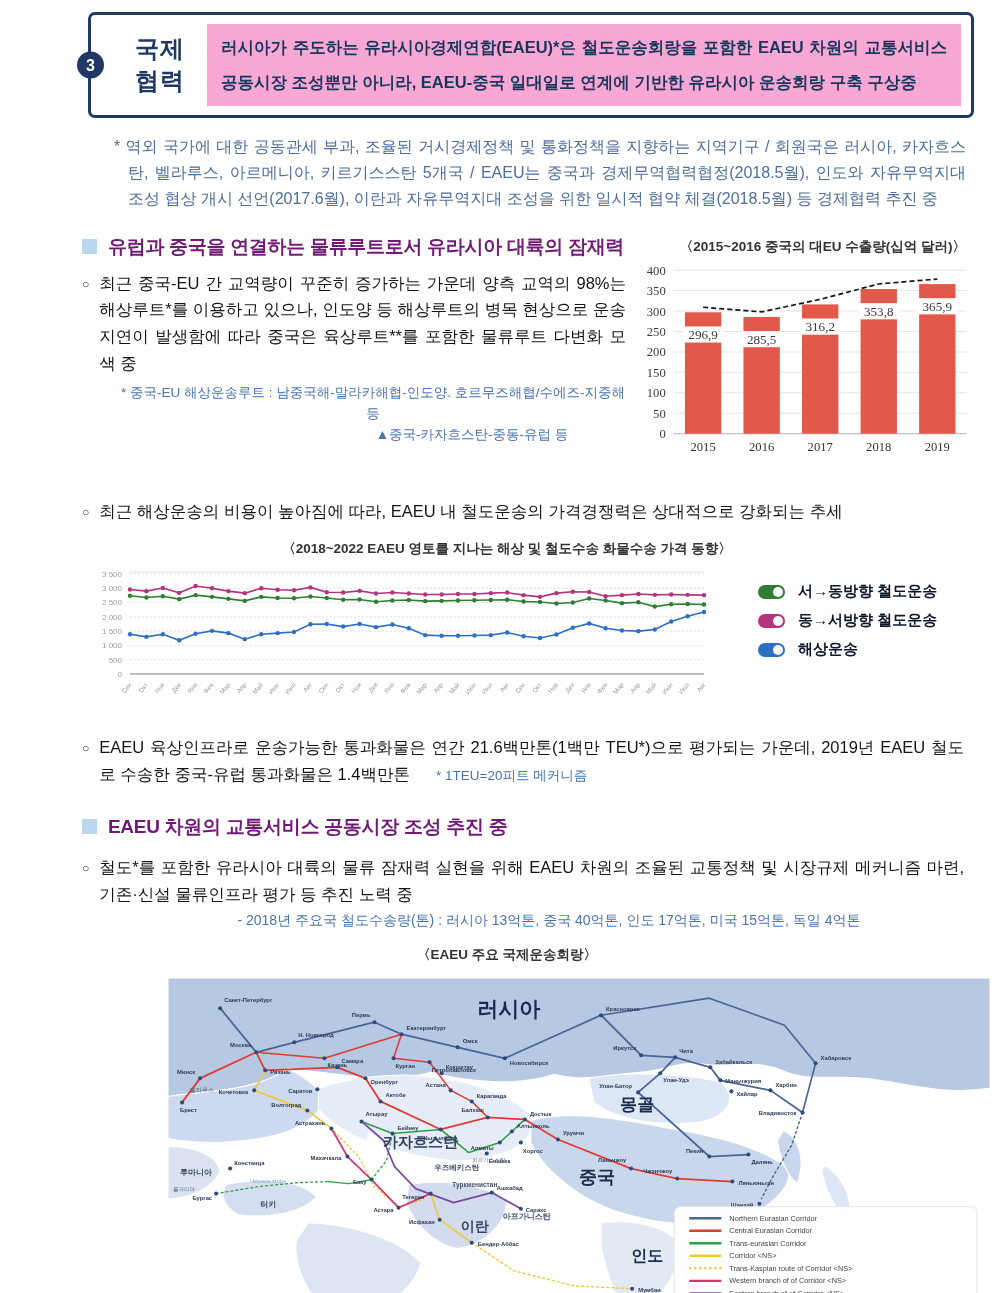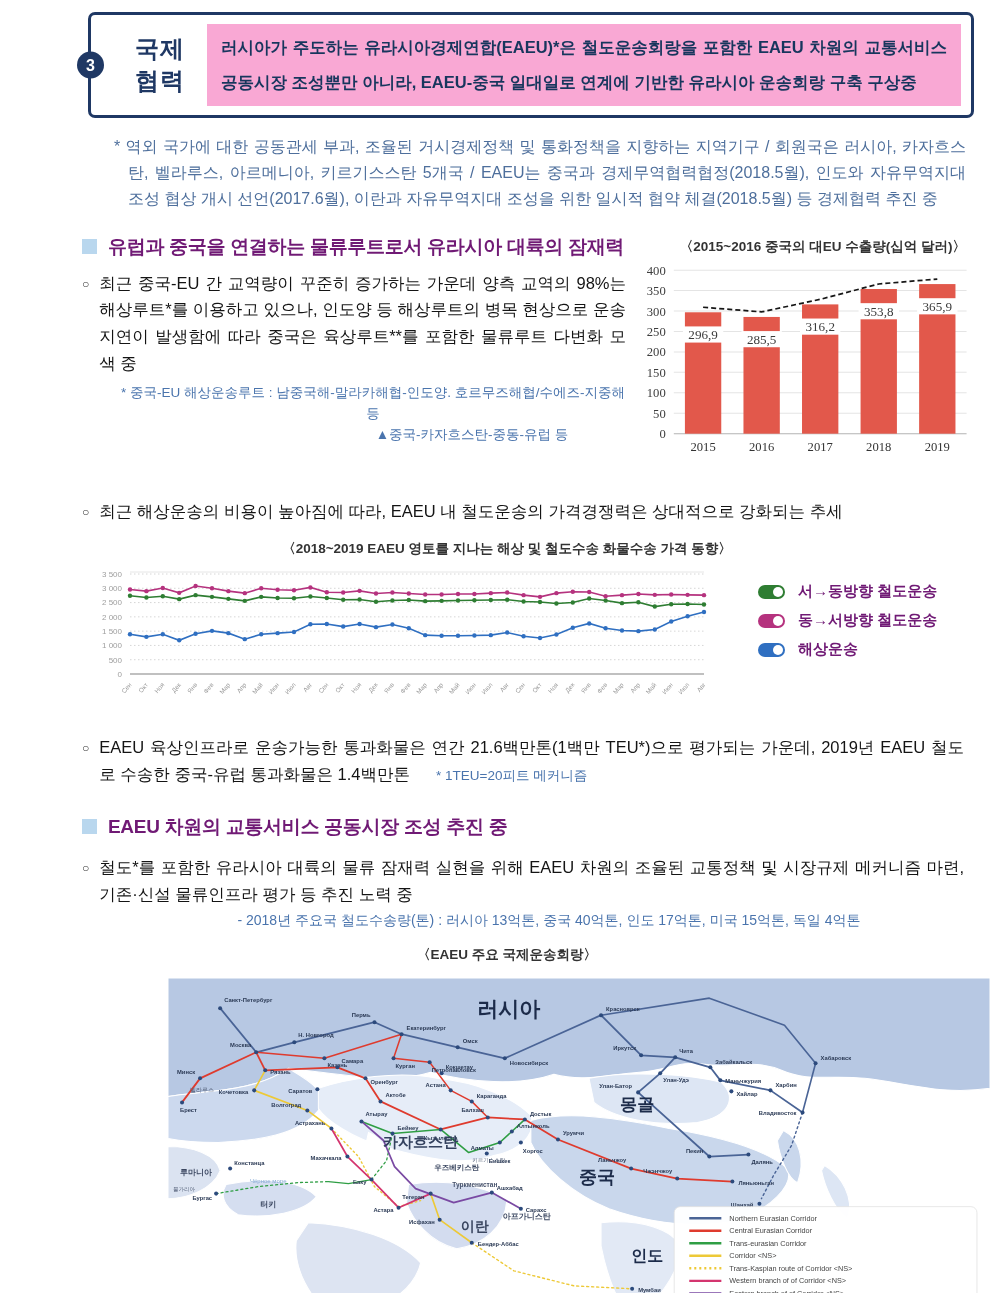--- a/index.html
+++ b/index.html
@@ -36,21 +36,21 @@
   .row1 .col-chart { margin-left:auto; margin-right:0; width:348px; margin-top:-14px; }
 
   .bullet.wide { margin:26px 10px 0 42px; }
   .chart-caption { text-align:center; font-size:13.5px; font-weight:600; color:#333; margin-top:16px; }
 
   .linechart-row { display:flex; margin:8px 0 0 34px; }
   #line-legend { margin-left:44px; padding-top:16px; }
   .lg-item { display:flex; align-items:center; margin-bottom:10px; }
   .lg-pill { width:27px; height:14px; border-radius:8px; position:relative; margin-right:13px; flex:0 0 auto; }
   .lg-pill .dot { position:absolute; right:2px; top:2px; width:10px; height:10px; border-radius:50%; background:#fff; }
-  .lg-label { font-size:15px; font-weight:700; color:#701a75; white-space:nowrap; }
+  .lg-label { font-size:15px; font-weight:700; color:#0f172a; white-space:nowrap; }
 
   .sec2-fn1 { margin:6px 0 0 76px; }
   .sec2-fn2 { margin:3px 0 0 84px; }
 
   .map-wrap { margin:6px 0 0 128px; width:822px; }
   svg text { user-select:none; }
 </style>
 </head>
 <body>
 
@@ -129,21 +129,21 @@
           <polyline points="75,50.75550000000001 133,55.3725 191,42.93899999999999 249,27.710999999999984 307,22.81050000000002" fill="none" stroke="#161616" stroke-width="1.7" stroke-dasharray="5 3"></polyline>
         </svg>
     </div>
   </div>
 
   <div class="bullet wide">
     <span class="o">○</span>
     <span>최근 해상운송의 비용이 높아짐에 따라, EAEU 내 철도운송의 가격경쟁력은 상대적으로 강화되는 추세</span>
   </div>
 
-  <div class="chart-caption">〈2018~2019 EAEU 영토를 지나는 해상 및 철도수송 화물수송 가격 동향〉</div>
+  <div class="chart-caption">〈2018~2022 EAEU 영토를 지나는 해상 및 철도수송 화물수송 가격 동향〉</div>
   <div class="linechart-row">
     <svg id="linechart" width="640" height="150" viewBox="0 0 640 150">
         <line x1="56" y1="6" x2="630" y2="6" stroke="#e6e6e6" stroke-width="1"></line>
         <line x1="56" y1="108" x2="630" y2="108" stroke="#ababab" stroke-width="1.6"></line>
         <text x="48" y="110.8" text-anchor="end" font-size="8" font-family="&quot;Liberation Sans&quot;,&quot;DejaVu Sans&quot;,sans-serif" fill="#9e9e9e">0</text>
         <line x1="56" y1="93.71428571428572" x2="630" y2="93.71428571428572" stroke="#cccccc" stroke-width="0.8" stroke-dasharray="1.5 2.5"></line>
         <text x="48" y="96.51428571428572" text-anchor="end" font-size="8" font-family="&quot;Liberation Sans&quot;,&quot;DejaVu Sans&quot;,sans-serif" fill="#9e9e9e">500</text>
         <line x1="56" y1="79.42857142857143" x2="630" y2="79.42857142857143" stroke="#cccccc" stroke-width="0.8" stroke-dasharray="1.5 2.5"></line>
         <text x="48" y="82.22857142857143" text-anchor="end" font-size="8" font-family="&quot;Liberation Sans&quot;,&quot;DejaVu Sans&quot;,sans-serif" fill="#9e9e9e">1 000</text>
         <line x1="56" y1="65.14285714285714" x2="630" y2="65.14285714285714" stroke="#cccccc" stroke-width="0.8" stroke-dasharray="1.5 2.5"></line>

